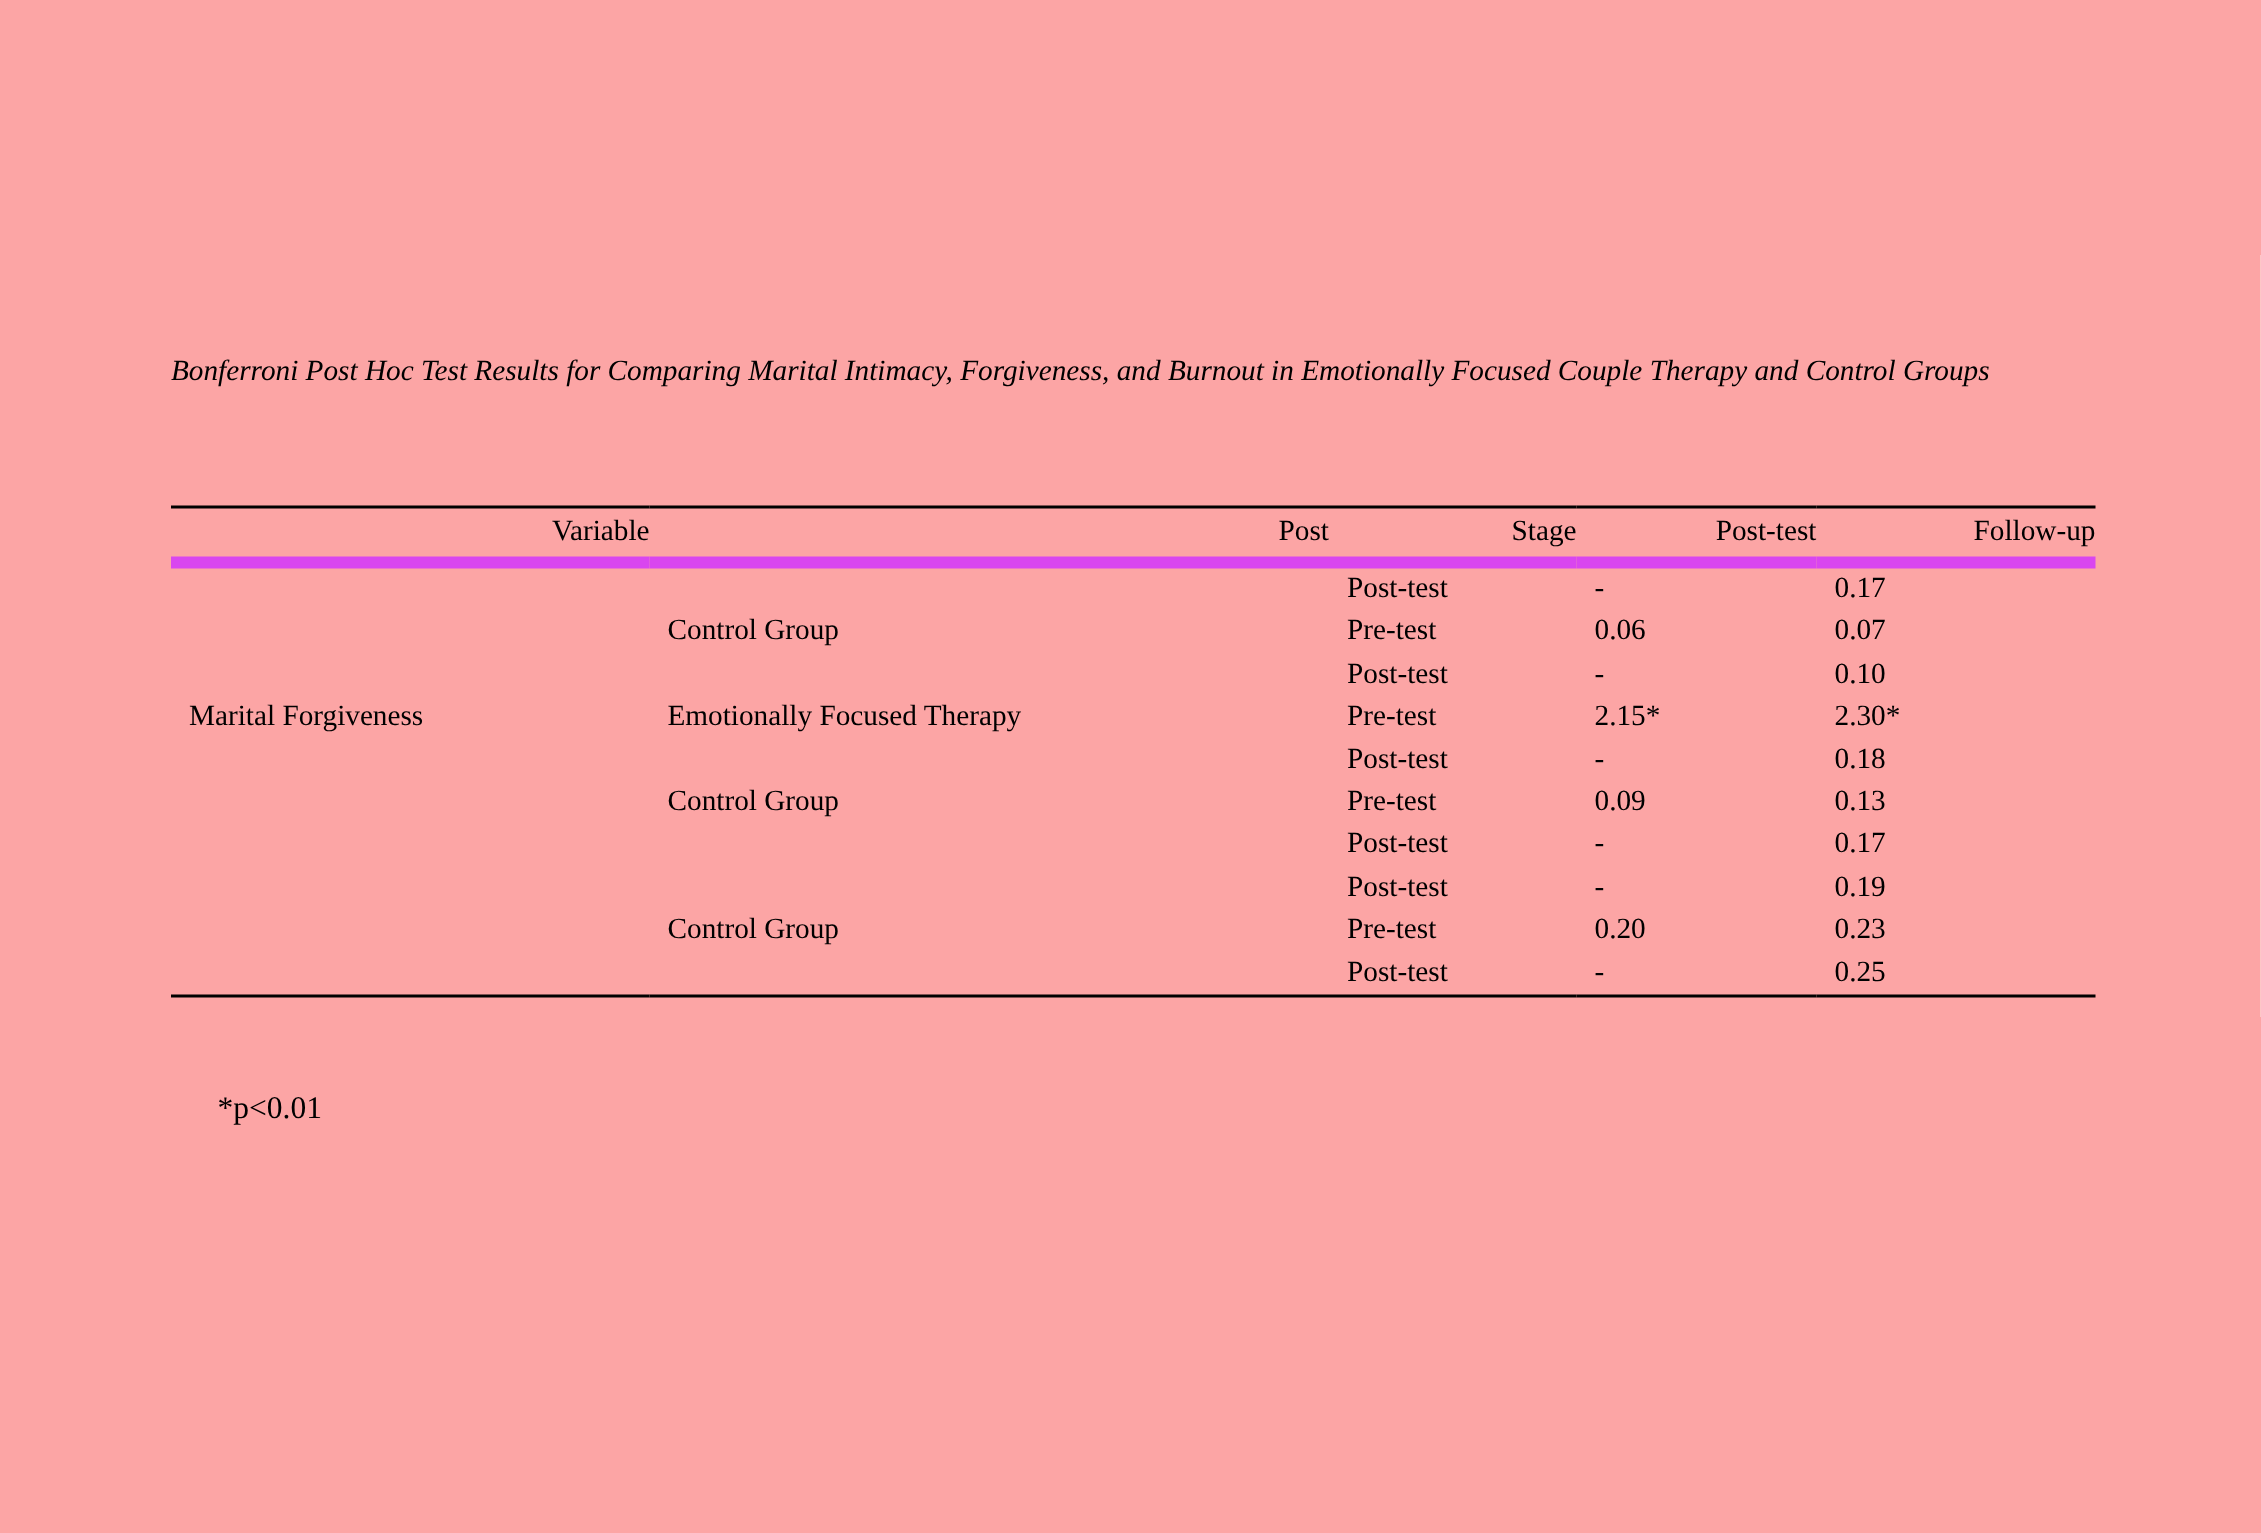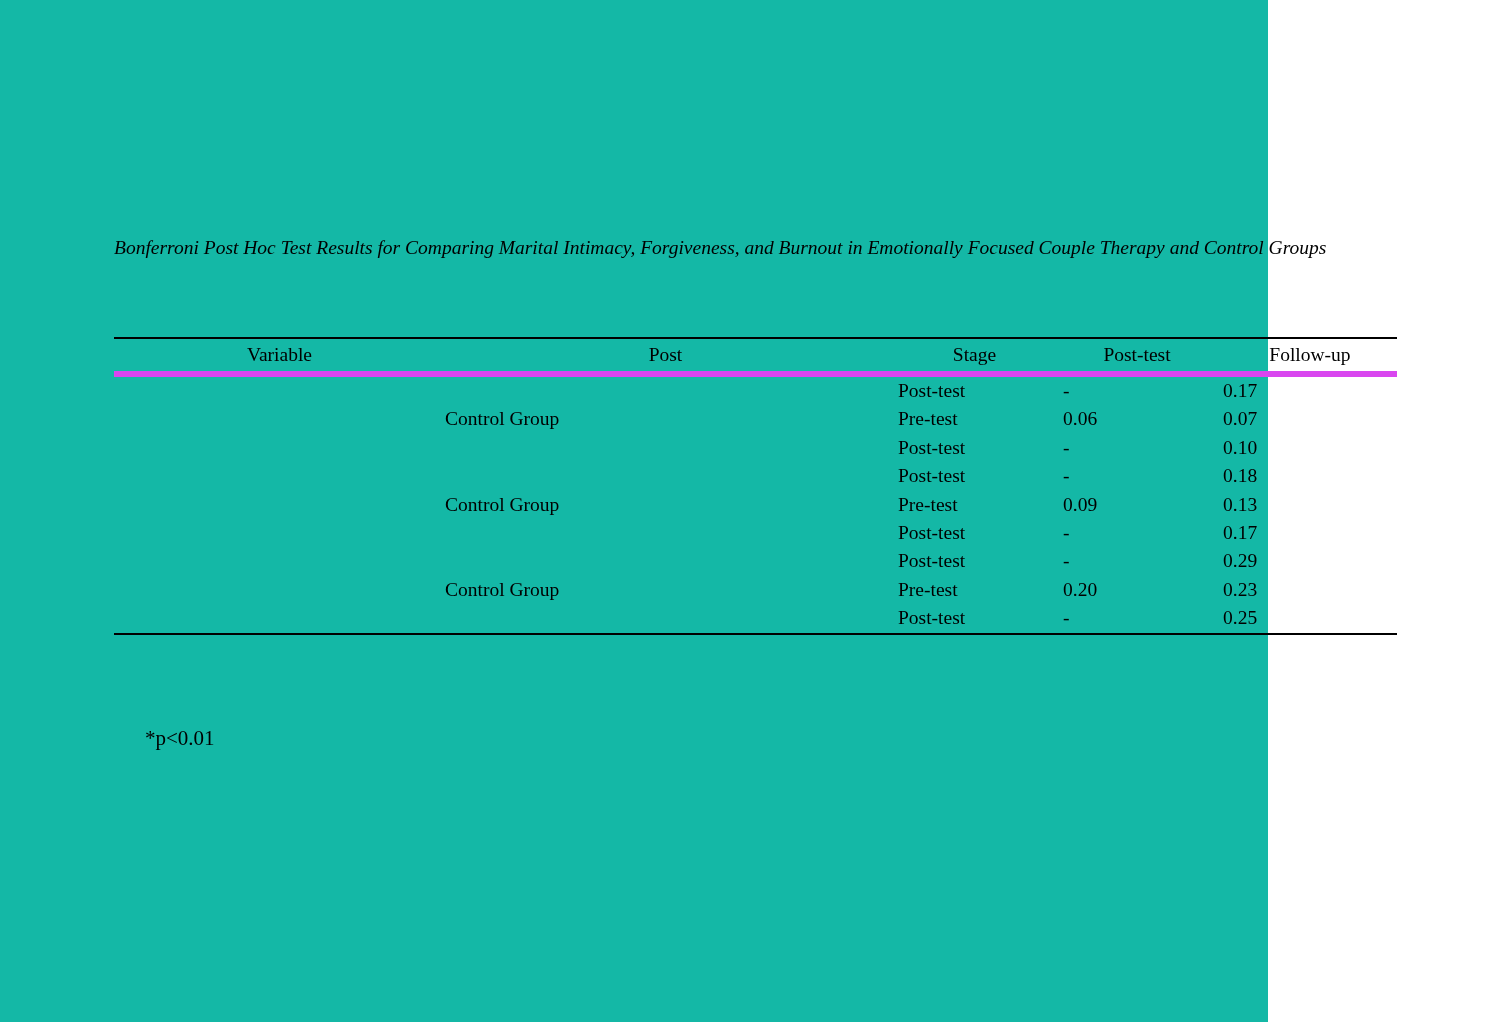--- a/index.html
+++ b/index.html
@@ -10,23 +10,23 @@
   body {
     width: 1507px;
     height: 1022px;
     font-family: "Liberation Serif", "DejaVu Serif", serif;
     color: #000000;
     position: relative;
     overflow: hidden;
   }
   .page {
     position: relative;
-    width: 1268px;
+    width: 1507px;
     height: 1022px;
-    background: #14b8a6;
+    background: #fca5a5;
   }
   .table-title {
     position: absolute;
     left: 114px;
     top: 221px;
     width: 1295px;
     font-size: 19.5px;
     font-style: italic;
     line-height: 53.5px;
     color: #000000;
@@ -41,26 +41,26 @@
     border-collapse: collapse;
     table-layout: fixed;
     width: 1283px;
     font-size: 19.5px;
     color: #000000;
     border-top: 2px solid #000000;
     border-bottom: 2px solid #000000;
   }
   table.results-table th {
     font-weight: normal;
-    text-align: center;
+    text-align: right;
     padding: 0 0 0 12px;
     height: 32px;
     line-height: 32px;
     vertical-align: middle;
-    border-bottom: 6px solid #d946ef;
+    border-bottom: 8px solid #d946ef;
     white-space: nowrap;
     overflow: hidden;
   }
   table.results-table td {
     text-align: left;
     padding: 0 0 0 12px;
     height: 28.4px;
     line-height: 28.4px;
     vertical-align: middle;
     white-space: nowrap;
@@ -115,20 +115,27 @@
           <td>0.07</td>
         </tr>
         <tr>
           <td></td>
           <td></td>
           <td>Post-test</td>
           <td>-</td>
           <td>0.10</td>
         </tr>
         <tr>
+          <td>Marital Forgiveness</td>
+          <td>Emotionally Focused Therapy</td>
+          <td>Pre-test</td>
+          <td>2.15*</td>
+          <td>2.30*</td>
+        </tr>
+        <tr>
           <td></td>
           <td></td>
           <td>Post-test</td>
           <td>-</td>
           <td>0.18</td>
         </tr>
         <tr>
           <td></td>
           <td>Control Group</td>
           <td>Pre-test</td>
@@ -140,21 +147,21 @@
           <td></td>
           <td>Post-test</td>
           <td>-</td>
           <td>0.17</td>
         </tr>
         <tr>
           <td></td>
           <td></td>
           <td>Post-test</td>
           <td>-</td>
-          <td>0.29</td>
+          <td>0.19</td>
         </tr>
         <tr>
           <td></td>
           <td>Control Group</td>
           <td>Pre-test</td>
           <td>0.20</td>
           <td>0.23</td>
         </tr>
         <tr>
           <td></td>

